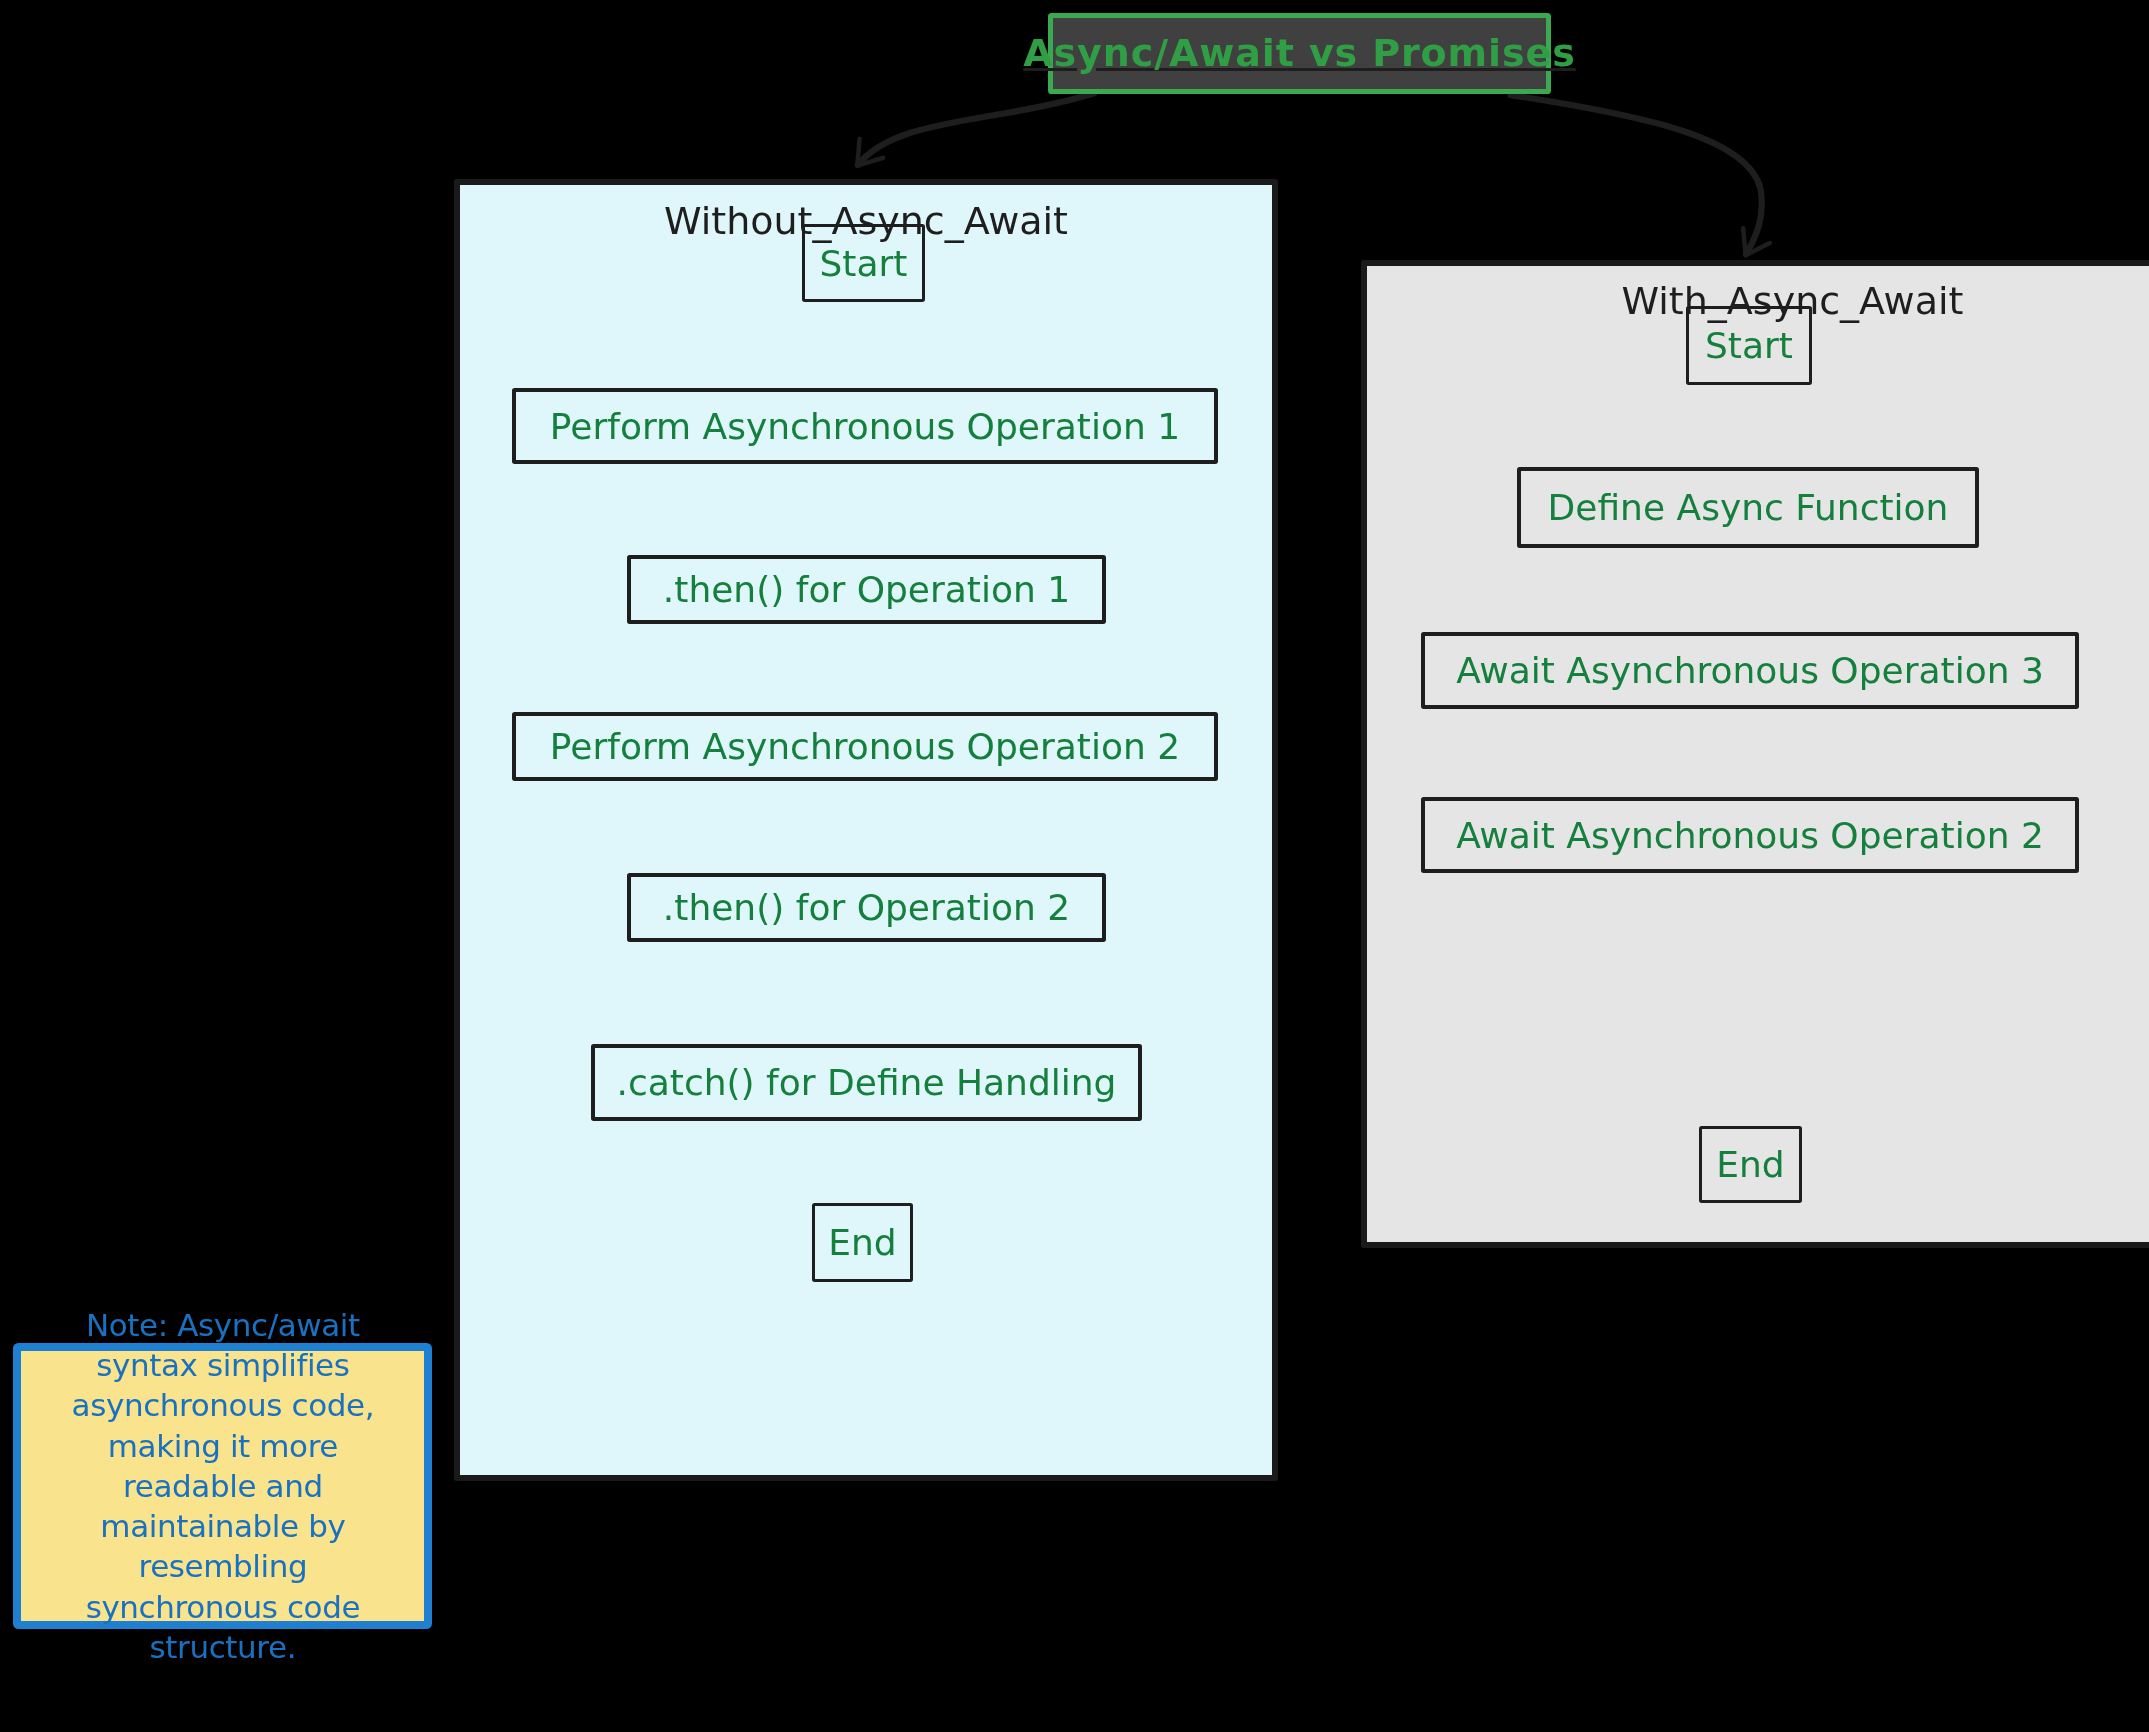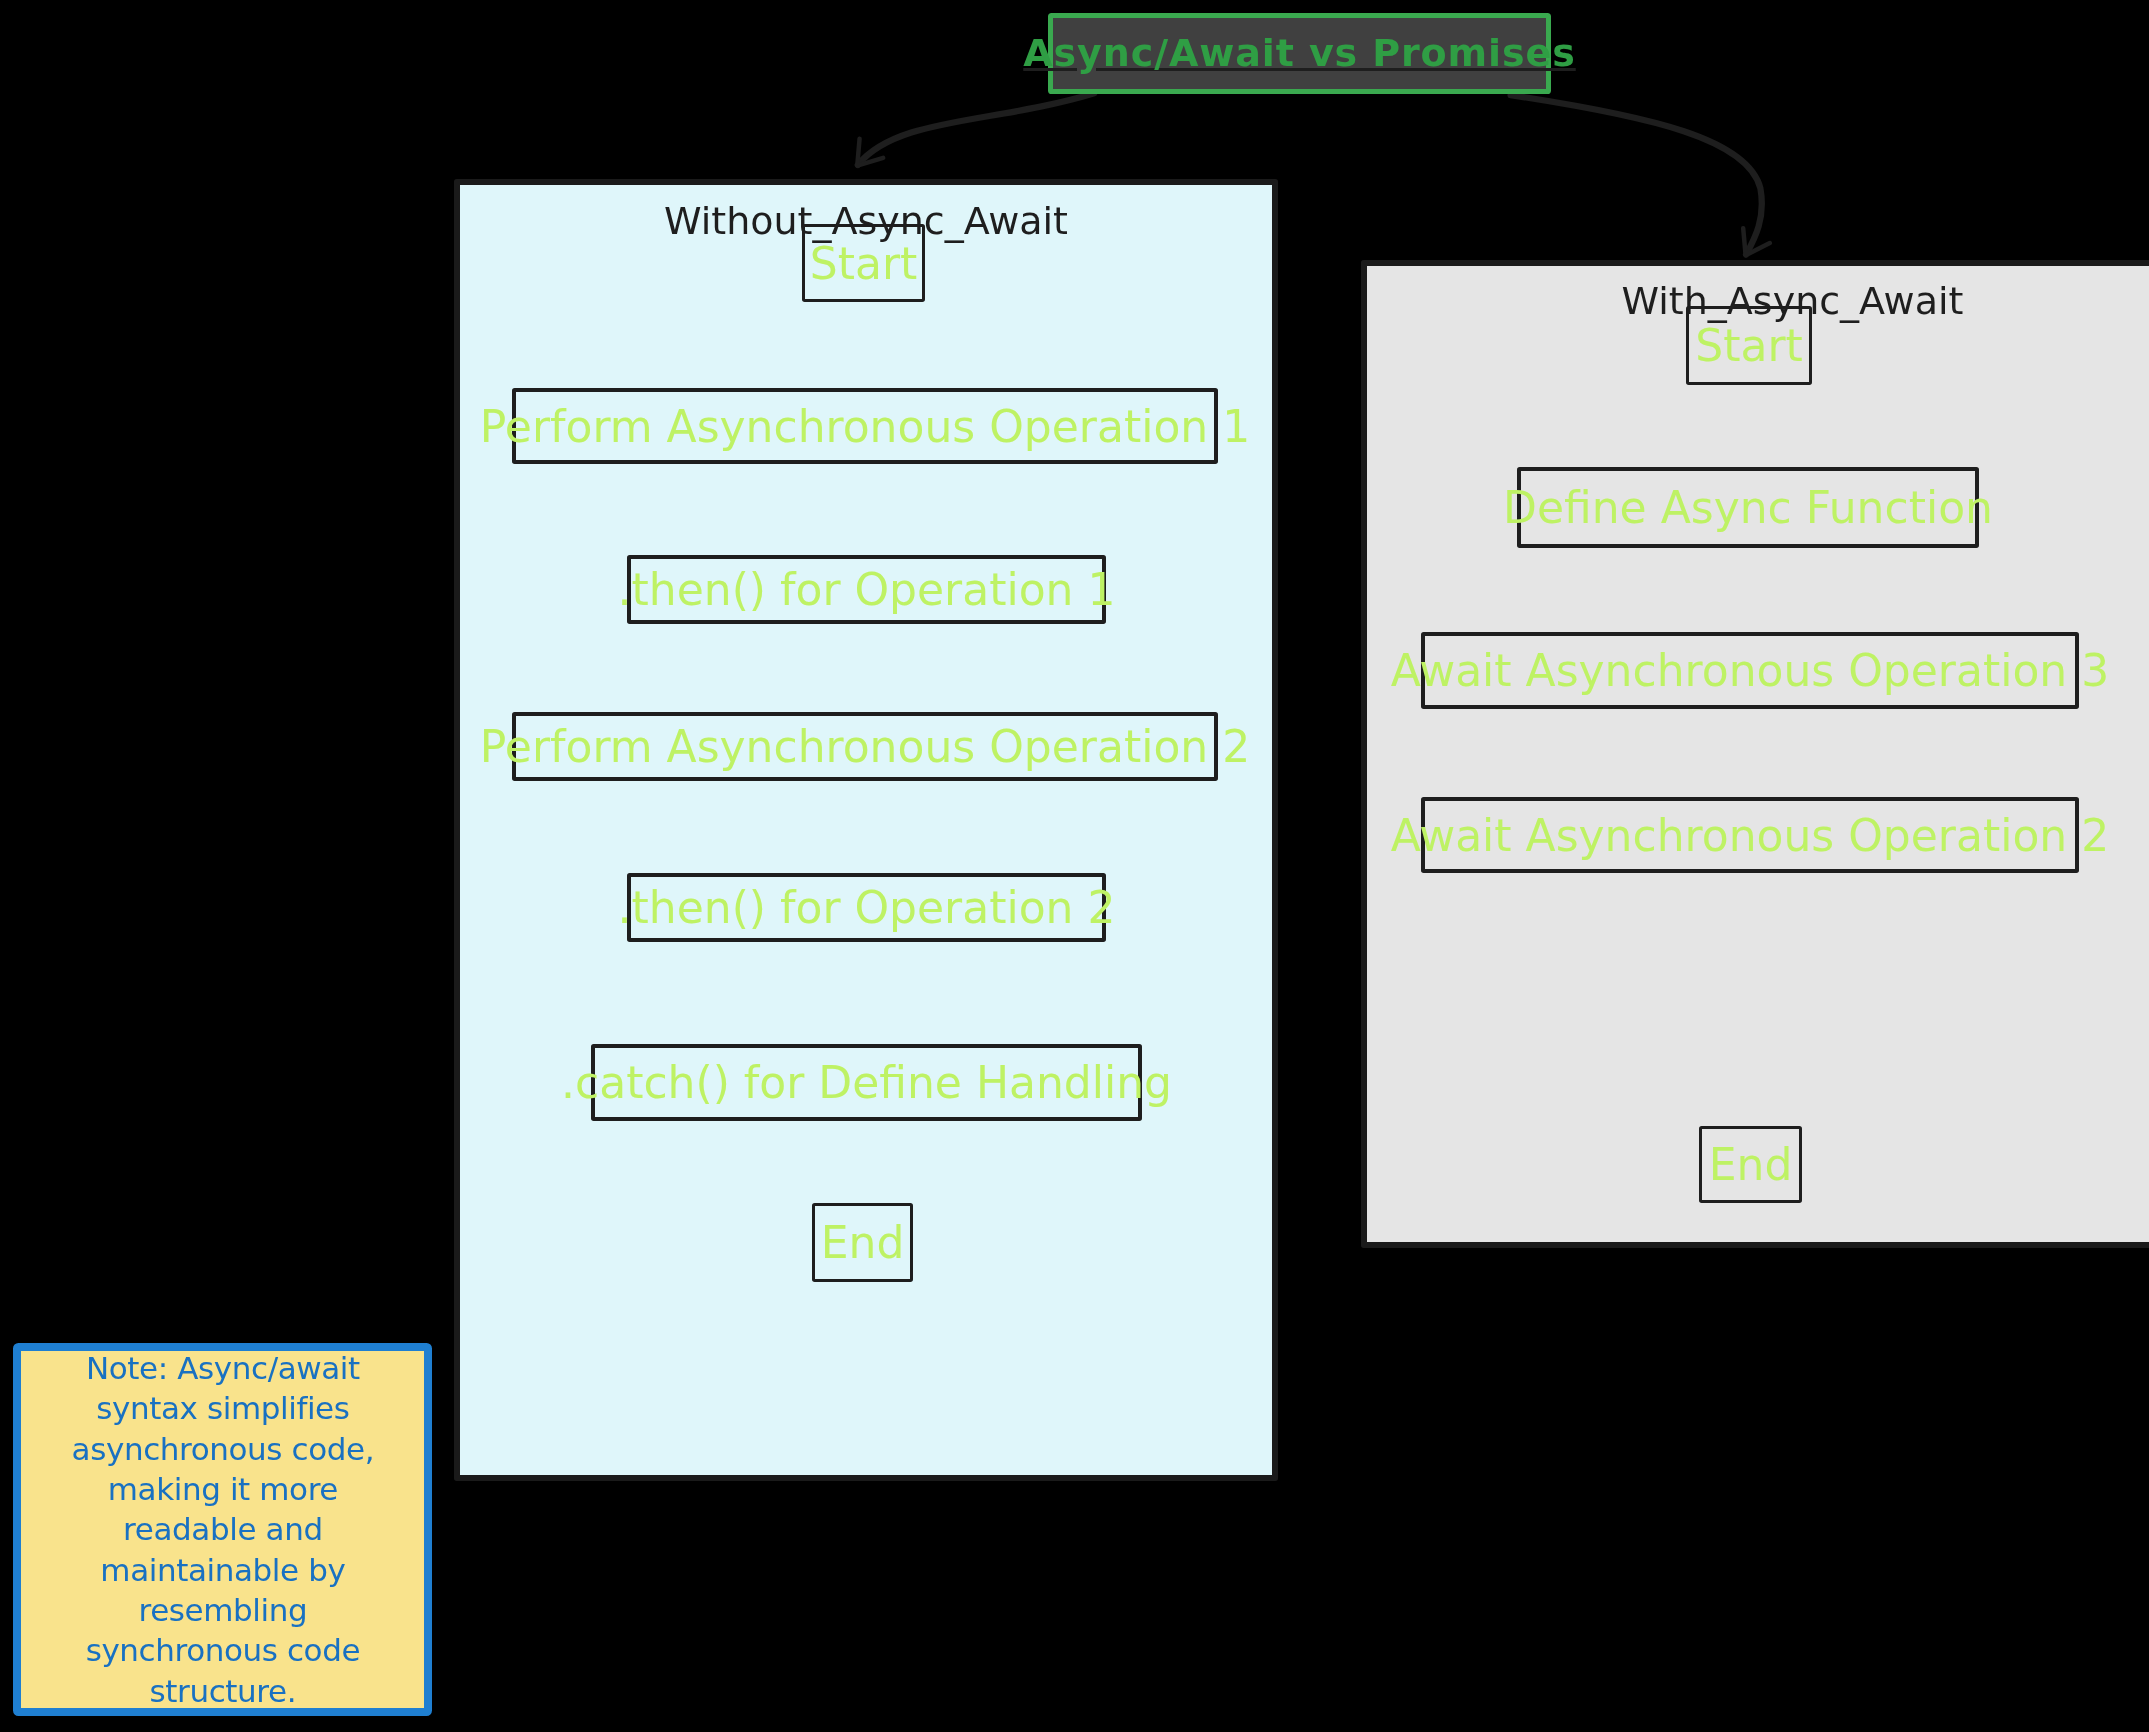--- a/index.html
+++ b/index.html
@@ -62,22 +62,22 @@
   }
   .panel-left .panel-title { top: 14.3px; }
   .panel-right .panel-title { top: 12.5px; }
   .node {
     position: absolute;
     box-sizing: border-box;
     border: 4.5px solid #1e1e1e;
     border-radius: 2.7px;
     display: flex; align-items: center; justify-content: center;
     text-align: center;
-    font-size: 44px;
-    color: #bef264;
+    font-size: 36px;
+    color: #15803d;
     white-space: nowrap;
   }
   .node.small { border-width: 3.6px; }
 
   
   .n-l-start   { left: 802px;  top: 224px;  width: 123px; height: 78px; }
   .n-l-op1     { left: 512px;  top: 388px;  width: 706px; height: 76px; }
   .n-l-then1   { left: 627px;  top: 555px;  width: 479px; height: 69px; }
   .n-l-op2     { left: 512px;  top: 712px;  width: 706px; height: 69px; }
   .n-l-then2   { left: 627px;  top: 873px;  width: 479px; height: 69px; }
@@ -88,21 +88,21 @@
   .n-r-start   { left: 1686px; top: 306px;  width: 126px; height: 79px; }
   .n-r-define  { left: 1517px; top: 467px;  width: 462px; height: 81px; }
   .n-r-await1  { left: 1421px; top: 632px;  width: 658px; height: 77px; }
   .n-r-await2  { left: 1421px; top: 797px;  width: 658px; height: 76px; }
   .n-r-try     { left: 1455px; top: 960px; width: 591px; height: 79px; }
   .n-r-end     { left: 1699px; top: 1126px; width: 103px; height: 77px; }
 
   .note-box {
     position: absolute;
     left: 13.4px; top: 1343px;
-    width: 419px; height: 373px;
+    width: 419px; height: 286px;
     box-sizing: border-box;
     background: #f9e38c;
     border: 8px solid #1f7fd1;
     border-radius: 5.4px;
     display: flex; align-items: center; justify-content: center;
     padding: 12.5px 18px;
   }
   .note-text {
     color: #1971c2;
     font-size: 31px;

